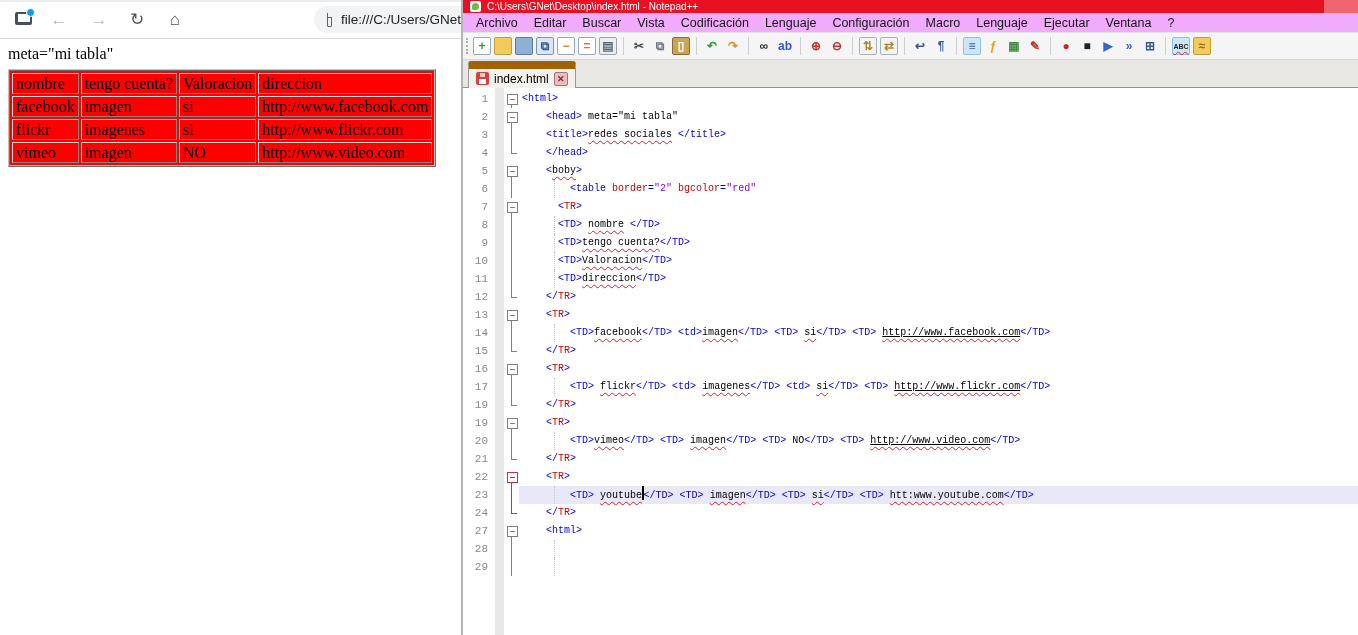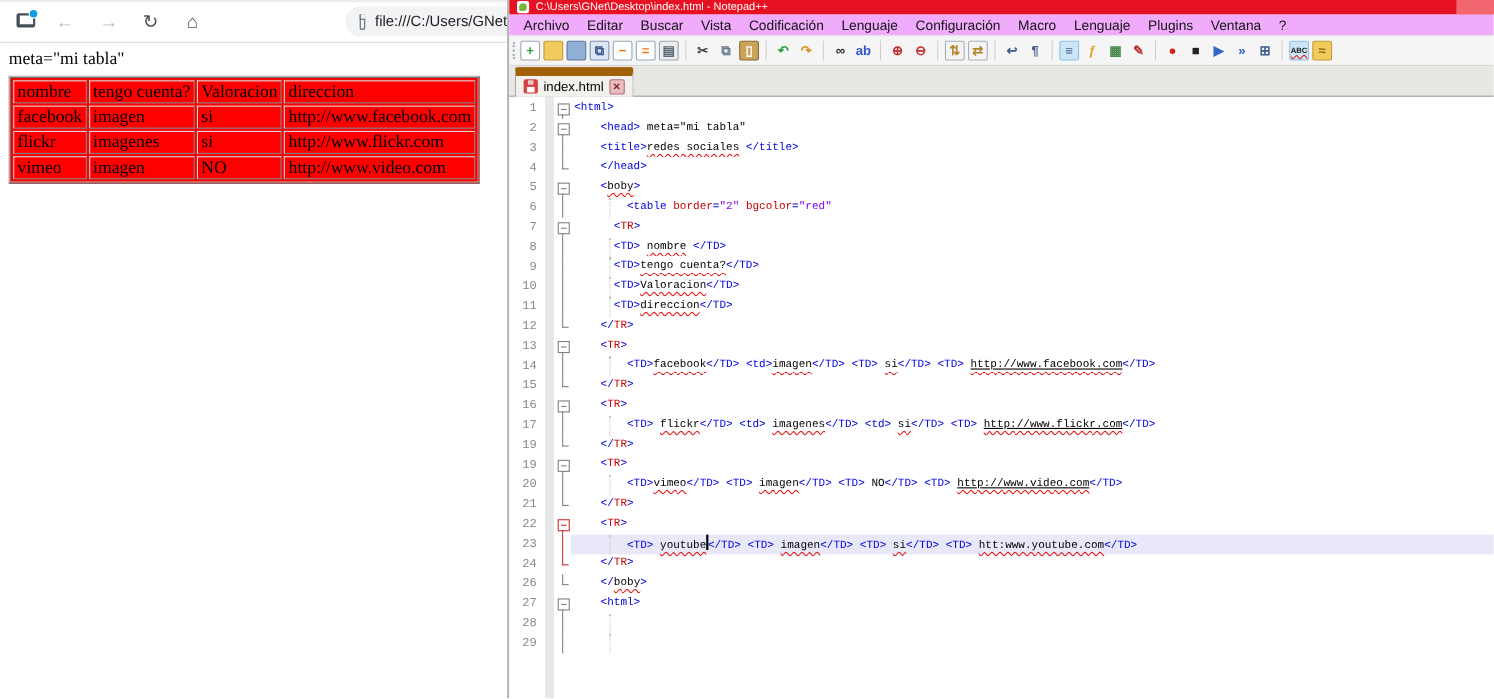--- a/index.html
+++ b/index.html
@@ -153,21 +153,21 @@
     <div class="menubar" id="menu-bar">
         <span class="menu-item">Archivo</span>
         <span class="menu-item">Editar</span>
         <span class="menu-item">Buscar</span>
         <span class="menu-item">Vista</span>
         <span class="menu-item">Codificación</span>
         <span class="menu-item">Lenguaje</span>
         <span class="menu-item">Configuración</span>
         <span class="menu-item">Macro</span>
         <span class="menu-item">Lenguaje</span>
-        <span class="menu-item">Plugins</span>
+        <span class="menu-item">Ejecutar</span>
         <span class="menu-item">Ventana</span>
         <span class="menu-item">?</span>
       </div>
     <div class="toolbar" id="np-toolbar">
         <span class="tbi" style="color: rgb(46, 158, 60); background: rgb(255, 255, 255); border: 1px solid rgb(152, 168, 184);">+</span>
         <span class="tbi" style="color: rgb(122, 90, 30); background: rgb(242, 203, 92); border: 1px solid rgb(195, 156, 60);"></span>
         <span class="tbi" style="color: rgb(255, 255, 255); background: rgb(143, 175, 212); border: 1px solid rgb(91, 122, 166);"></span>
         <span class="tbi" style="color: rgb(58, 90, 140); background: rgb(220, 230, 244); border: 1px solid rgb(125, 147, 178);">⧉</span>
         <span class="tbi" style="color: rgb(224, 120, 32); background: rgb(255, 255, 255); border: 1px solid rgb(152, 168, 184);">−</span>
         <span class="tbi" style="color: rgb(224, 120, 32); background: rgb(255, 255, 255); border: 1px solid rgb(152, 168, 184);">=</span>
@@ -352,26 +352,20 @@
           <span class="fold f-lr"></span>
           <span class="code guide"><span>        </span><span class="tg">&lt;TD&gt;</span><span> </span><span class="sq">youtube</span><span class="caret"></span><span class="tg">&lt;/TD&gt;</span><span> </span><span class="tg">&lt;TD&gt;</span><span> </span><span class="sq">imagen</span><span class="tg">&lt;/TD&gt;</span><span> </span><span class="tg">&lt;TD&gt;</span><span> </span><span class="sq">si</span><span class="tg">&lt;/TD&gt;</span><span> </span><span class="tg">&lt;TD&gt;</span><span> </span><span class="sq">htt:www.youtube.com</span><span class="tg">&lt;/TD&gt;</span></span>
         </div>
         <div class="row">
           <span class="ln">24</span>
           <span class="bm"></span>
           <span class="fold f-er"></span>
           <span class="code"><span>    </span><span class="tg">&lt;/</span><span class="rd">TR</span><span class="tg">&gt;</span></span>
         </div>
         <div class="row">
-          <span class="ln">26</span>
-          <span class="bm"></span>
-          <span class="fold f-e"></span>
-          <span class="code"><span>    </span><span class="tg">&lt;/</span><span class="sq">boby</span><span class="tg">&gt;</span></span>
-        </div>
-        <div class="row">
           <span class="ln">27</span>
           <span class="bm"></span>
           <span class="fold f-s"></span>
           <span class="code"><span>    </span><span class="tg">&lt;html&gt;</span></span>
         </div>
         <div class="row">
           <span class="ln">28</span>
           <span class="bm"></span>
           <span class="fold f-l"></span>
           <span class="code guide"></span>

